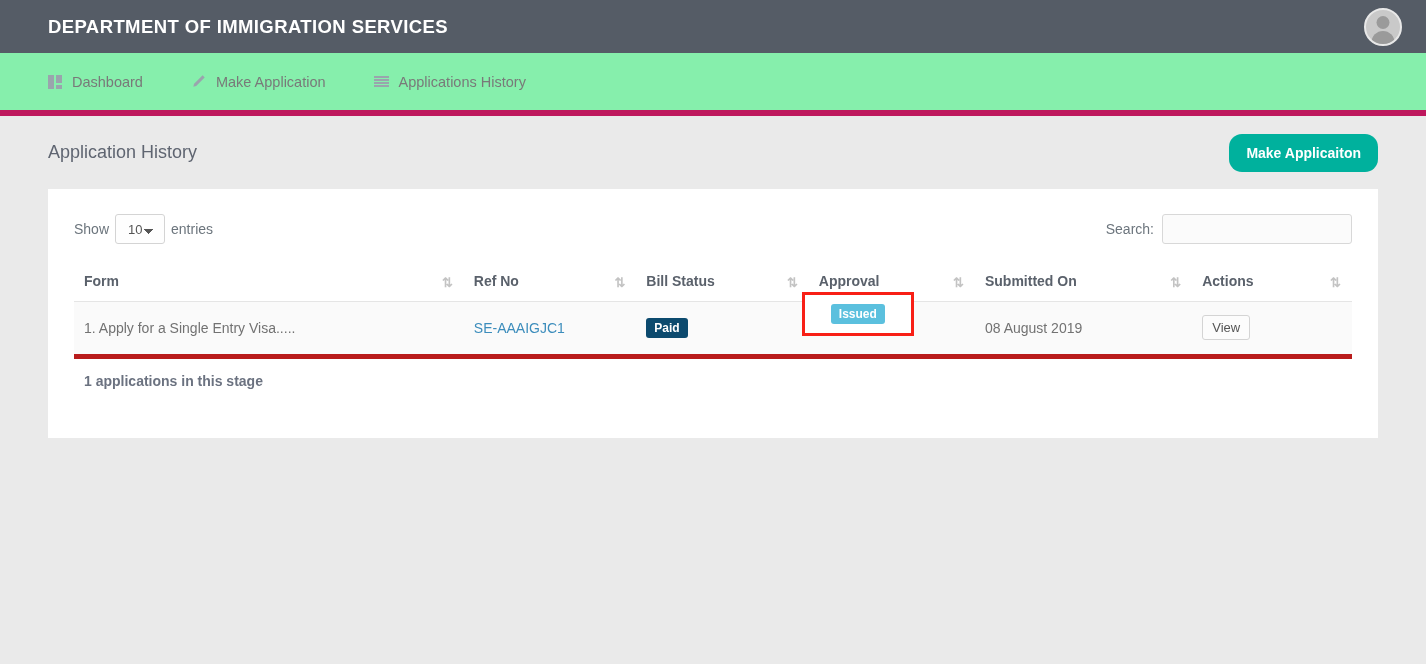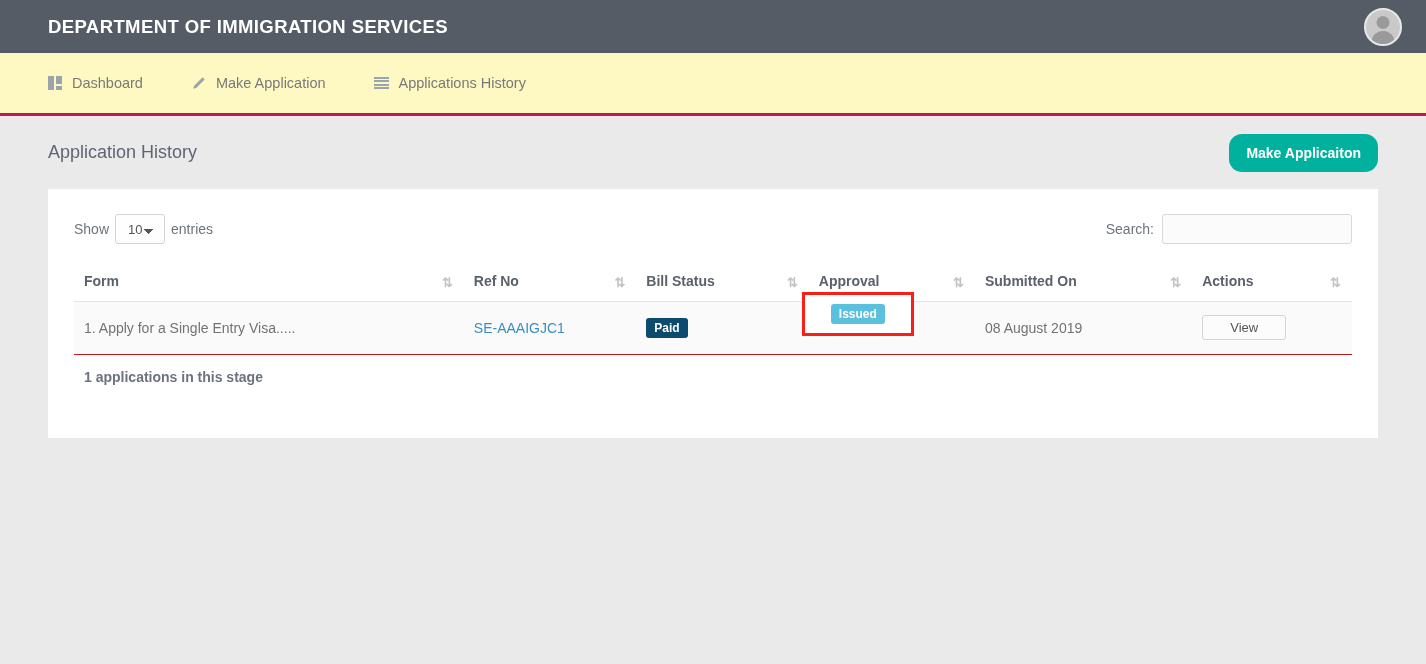--- a/index.html
+++ b/index.html
@@ -57,22 +57,22 @@
     transform: translateX(-50%);
     width: 23px;
     height: 15px;
     border-radius: 12px 12px 0 0;
     background: #9a9a9a;
   }
 
   
   .navbar {
     height: 63px;
-    background: #fef9c3;
-    border-bottom: 3px solid #be185d;
+    background: #86efac;
+    border-bottom: 6px solid #be185d;
     display: flex;
     align-items: center;
     padding-left: 48px;
   }
   .nav-item {
     display: flex;
     align-items: center;
     margin-right: 48px;
     cursor: pointer;
     user-select: none;
@@ -212,21 +212,21 @@
     transform: translateY(-50%);
     color: #c3c3c3;
     font-size: 13px;
     letter-spacing: -1px;
   }
   table.dt tbody td {
     font-size: 14px;
     color: #727272;
     padding: 13px 0 14px 10px;
     background: #fafafa;
-    border-bottom: 1px solid #b91c1c;
+    border-bottom: 5px solid #b91c1c;
     vertical-align: middle;
   }
   .ref-link { color: #3c8dbc; text-decoration: none; cursor: pointer; }
   .badge {
     display: inline-block;
     color: #ffffff;
     font-size: 12px;
     font-weight: bold;
     border-radius: 3px;
     padding: 4px 8px;
@@ -234,21 +234,21 @@
   }
   .badge-paid { background: #0c4a6e; }
   .badge-issued { background: #5bc0de; }
   .btn-view {
     display: inline-block;
     background: #fcfcfc;
     border: 1px solid #d4d4d4;
     border-radius: 3px;
     font-size: 13px;
     color: #555;
-    padding: 4px 27px;
+    padding: 4px 9px;
     cursor: pointer;
     font-family: "Liberation Sans", sans-serif;
   }
   .approval-cell { position: relative; }
   .highlight-box {
     position: absolute;
     left: -7px;
     top: -10px;
     width: 112px;
     height: 44px;

